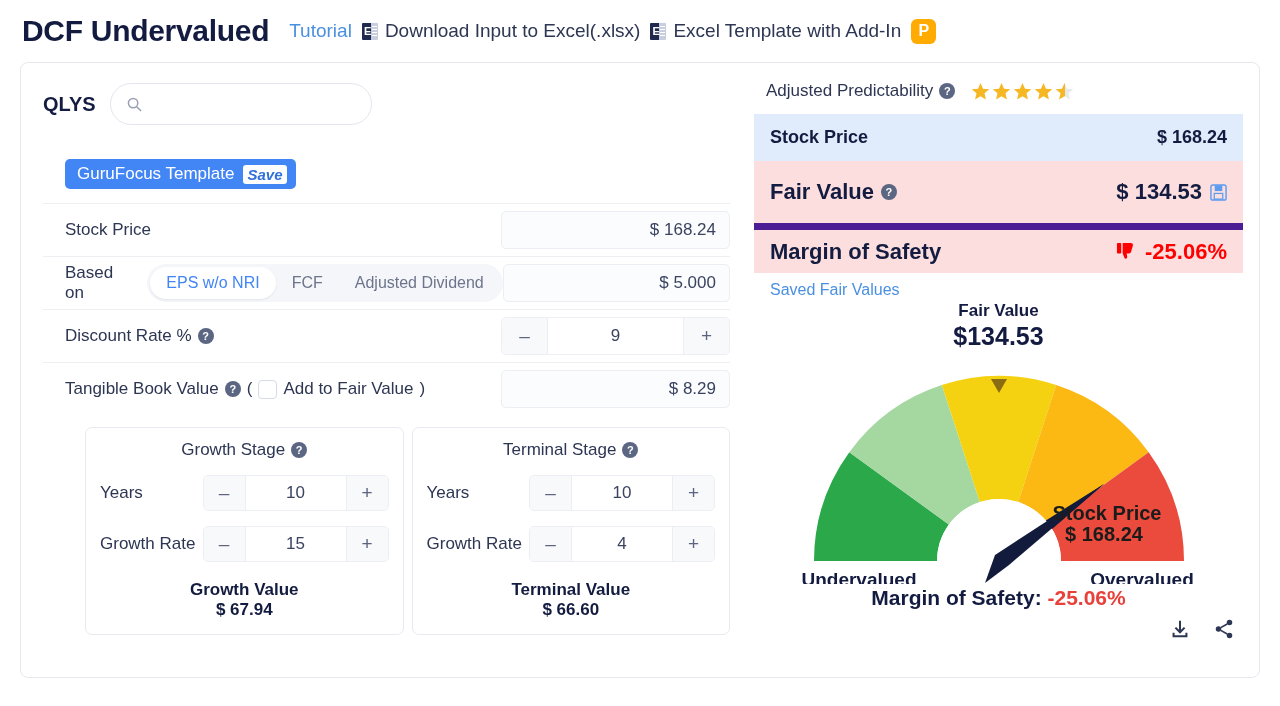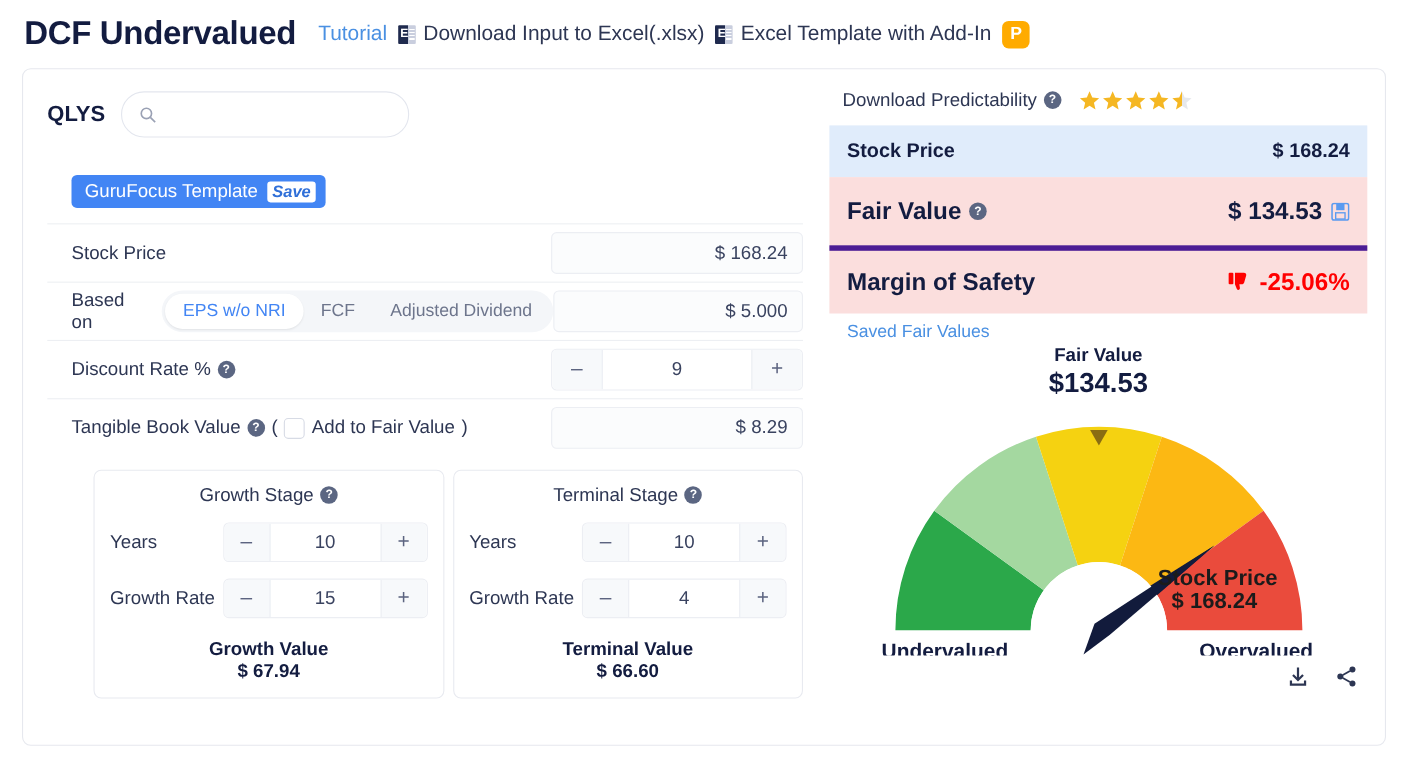--- a/index.html
+++ b/index.html
@@ -155,21 +155,21 @@
   .pred-label { font-size: 17px; color: #2d3653; display: flex; align-items: center; gap: 6px; }
   .stars { display: flex; gap: 2px; margin-left: 6px; }
   .star { width: 19px; height: 19px; }
 
   .val-row {
     display: flex; align-items: center; justify-content: space-between;
     padding: 0 16px 0 16px;
   }
   .val-stock { height: 47px; background: #e0ecfb; margin-top: 13px; }
   .val-fair   { height: 62px; background: #fbdedd; }
-  .val-mos    { height: 62px; background: #fbdedd; border-top: 5px solid #4c1d95; }
+  .val-mos    { height: 50px; background: #fbdedd; border-top: 7px solid #4c1d95; }
   .val-stock .k { font-size: 18px; font-weight: bold; color: #131c40; }
   .val-stock .v { font-size: 18px; font-weight: bold; color: #131c40; }
   .val-fair .k, .val-mos .k {
     font-size: 22px; font-weight: bold; color: #131c40;
     display: flex; align-items: center; gap: 7px;
   }
   .val-fair .v { font-size: 22px; font-weight: bold; color: #131c40; display: flex; align-items: center; gap: 8px; }
   .val-mos .v { font-size: 22px; font-weight: bold; color: #ff0000; display: flex; align-items: center; gap: 8px; }
   .saved-link { font-size: 16px; color: #4a90e2; padding: 8px 0 0 16px; display: inline-block; cursor: pointer; }
 
@@ -319,21 +319,21 @@
         </div>
       </div>
 
     </div>
   </div>
 
   <div class="right-pane">
 
     <div class="pred-row">
       <div class="pred-label">
-        <span>Download Predictability</span>
+        <span>Adjusted Predictability</span>
         <span class="help">?</span>
       </div>
       <div class="stars">
         <svg class="star" viewBox="0 0 20 20">
             <polygon points="10,1 12.6,7.1 19.2,7.6 14.2,11.9 15.7,18.4 10,14.9 4.3,18.4 5.8,11.9 0.8,7.6 7.4,7.1" fill="#f5b723"></polygon>
           </svg>
         <svg class="star" viewBox="0 0 20 20">
             <polygon points="10,1 12.6,7.1 19.2,7.6 14.2,11.9 15.7,18.4 10,14.9 4.3,18.4 5.8,11.9 0.8,7.6 7.4,7.1" fill="#f5b723"></polygon>
           </svg>
         <svg class="star" viewBox="0 0 20 20">
@@ -411,20 +411,24 @@
           <polygon points="105,-77 10,4 -14,22 -4,-6" fill="#121b3c"></polygon>
 
           <text x="108" y="-41" text-anchor="middle" font-family="Liberation Sans, sans-serif" font-size="20" font-weight="bold" fill="#1b1b1b">Stock Price</text>
           <text x="105" y="-20" text-anchor="middle" font-family="Liberation Sans, sans-serif" font-size="20" font-weight="bold" fill="#1b1b1b">$ 168.24</text>
 
           <text x="-140" y="25" text-anchor="middle" font-family="Liberation Sans, sans-serif" font-size="19" font-weight="bold" fill="#131c40">Undervalued</text>
           <text x="143" y="25" text-anchor="middle" font-family="Liberation Sans, sans-serif" font-size="19" font-weight="bold" fill="#131c40">Overvalued</text>
         </g>
       </svg>
 
+      <div class="mos-line">
+        <span>Margin of Safety:</span>
+        <span class="num">-25.06%</span>
+      </div>
 
       <div class="gauge-icons">
         <svg class="gicon" viewBox="0 0 24 24">
           <line x1="12" y1="3" x2="12" y2="15" stroke="#2d3653" stroke-width="2.2"></line>
           <polyline points="7,10.5 12,15.5 17,10.5" fill="none" stroke="#2d3653" stroke-width="2.2"></polyline>
           <polyline points="5,16 5,20 19,20 19,16" fill="none" stroke="#2d3653" stroke-width="2.2"></polyline>
         </svg>
         <svg class="gicon" viewBox="0 0 24 24">
           <circle cx="18" cy="5" r="3" fill="#2d3653"></circle>
           <circle cx="6" cy="12" r="3" fill="#2d3653"></circle>

